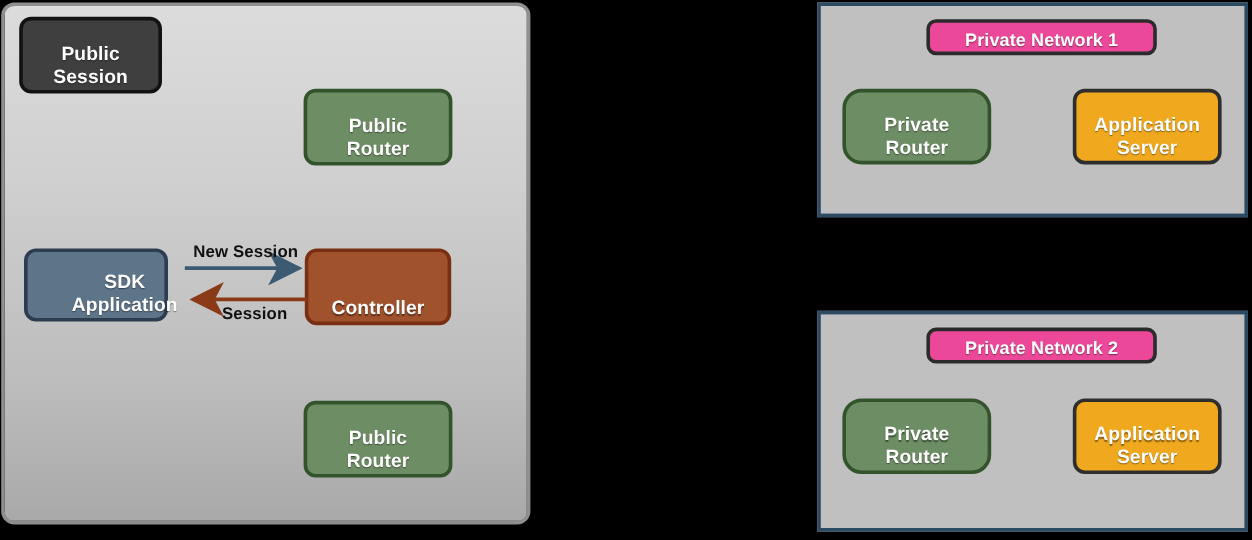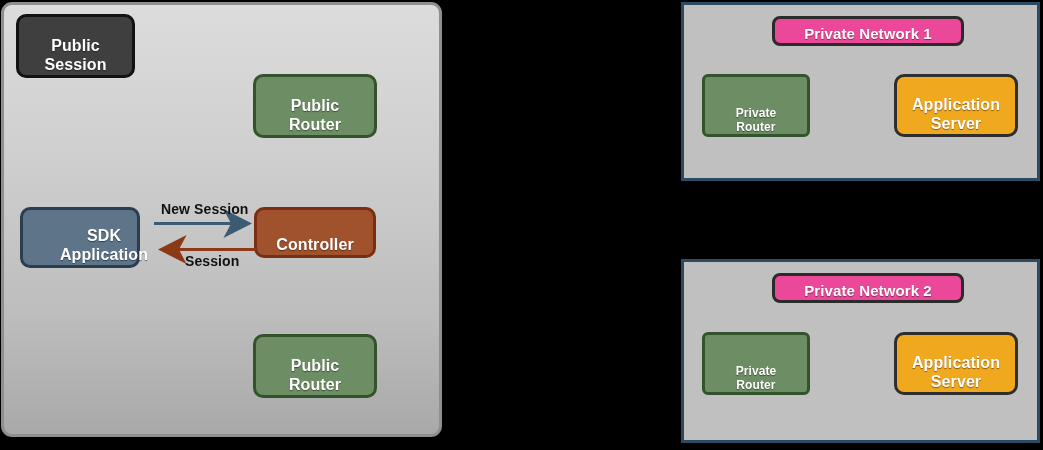--- a/index.html
+++ b/index.html
@@ -76,21 +76,21 @@
     border: 3px solid #2b3d4e;
     font-size: 16px;
     border-radius: 10px;
     padding-left: 48px;
   }
 
   .controller-node {
     left: 250px;
     top: 202px;
     width: 122px;
-    height: 51px;
+    height: 64px;
     background: #a0522d;
     border: 3px solid #7b2f12;
     font-size: 16px;
     border-radius: 10px;
   }
 
   
   .arrow-svg {
     position: absolute;
     left: 148px;
@@ -130,26 +130,26 @@
     width: 192px;
     height: 30px;
     background: #ec4899;
     border: 3px solid #2b2b2b;
     border-radius: 8px;
     font-size: 15px;
   }
 
   .private-router {
     left: 18px;
-    width: 108px;
+    width: 124px;
     height: 63px;
     background: #6d8d64;
     border: 3px solid #33532c;
-    font-size: 12px;
-    border-radius: 6px;
+    font-size: 16px;
+    border-radius: 16px;
   }
   .app-server {
     left: 210px;
     width: 124px;
     height: 63px;
     background: #f0a81e;
     border: 3px solid #2e2e2e;
     font-size: 16px;
     border-radius: 10px;
   }

